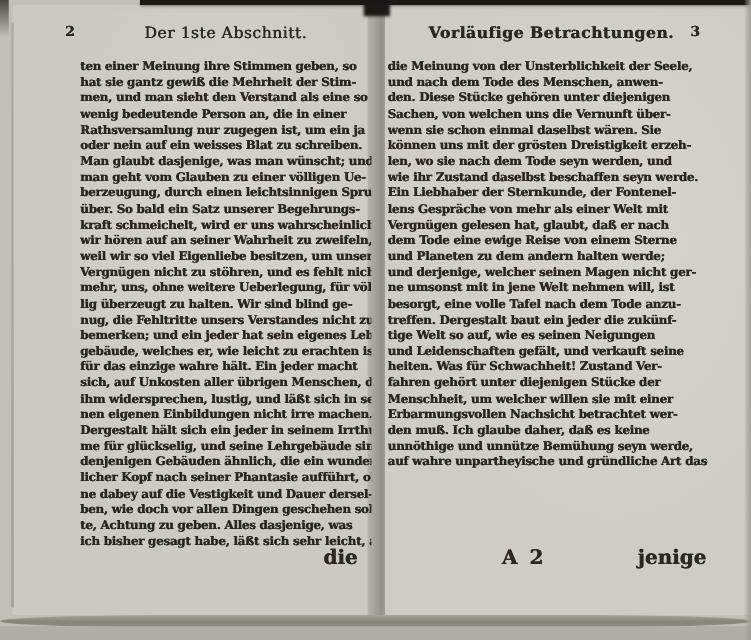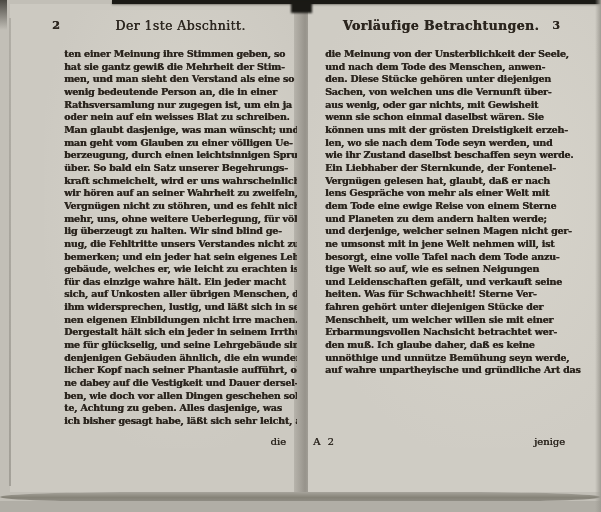--- a/index.html
+++ b/index.html
@@ -43,31 +43,31 @@
   .page-left .rh-title{position:absolute;top:14px;left:54px;width:233px;
                 text-align:center;font-size:12.5px;font-weight:normal;letter-spacing:.4px;}
   .page-left .rh-num{position:absolute;top:15px;left:42px;font-size:11px;font-weight:bold;}
   .page-right .rh-title{position:absolute;top:14px;left:8px;width:250px;
                 text-align:center;font-size:12.5px;font-weight:bold;letter-spacing:.4px;}
   .page-right .rh-num{position:absolute;top:15px;left:238px;width:20px;
                 text-align:center;font-size:11px;font-weight:bold;}
 
   .textblock{position:absolute;top:44px;}
   .page-left  .textblock{left:54px;width:233px;}
-  .page-right .textblock{left:17px;width:256px;}
+  .page-right .textblock{left:2px;width:256px;}
   .tl{height:12.67px;line-height:12.67px;font-size:9.5px;font-weight:bold;
       letter-spacing:-0.2px;overflow:hidden;white-space:nowrap;
       text-align:justify;}
   .tl::after{content:"";display:inline-block;width:100%;}
   .tl{text-align-last:justify;}
 
-  .footline{position:absolute;top:432px;height:13px;font-size:10px;font-weight:normal;}
+  .footline{position:absolute;top:432px;height:13px;font-size:16px;font-weight:bold;}
   .page-left .footline{left:54px;width:222px;text-align:right;}
   .page-right .footline{left:5px;width:256px;}
-  .sig{position:absolute;left:0;right:44px;letter-spacing:2px;}
+  .sig{position:absolute;left:0;right:44px;text-align:center;letter-spacing:2px;}
   .catch-r{position:absolute;right:4px;}
 </style>
 </head>
 <body>
 
 <div class="scan">
 
   <div class="gutter"></div>
 
   <div class="page page-left ink">
@@ -80,20 +80,21 @@
         <div class="tl">men, und man sieht den Verstand als eine so</div>
         <div class="tl">wenig bedeutende Person an, die in einer</div>
         <div class="tl">Rathsversamlung nur zugegen ist, um ein ja</div>
         <div class="tl">oder nein auf ein weisses Blat zu schreiben.</div>
         <div class="tl">Man glaubt dasjenige, was man wünscht; und</div>
         <div class="tl">man geht vom Glauben zu einer völligen Ue-</div>
         <div class="tl">berzeugung, durch einen leichtsinnigen Sprung</div>
         <div class="tl">über. So bald ein Satz unserer Begehrungs-</div>
         <div class="tl">kraft schmeichelt, wird er uns wahrscheinlich,</div>
         <div class="tl">wir hören auf an seiner Wahrheit zu zweifeln,</div>
+        <div class="tl">weil wir so viel Eigenliebe besitzen, um unser</div>
         <div class="tl">Vergnügen nicht zu stöhren, und es fehlt nichts</div>
         <div class="tl">mehr, uns, ohne weitere Ueberlegung, für völ-</div>
         <div class="tl">lig überzeugt zu halten. Wir sind blind ge-</div>
         <div class="tl">nug, die Fehltritte unsers Verstandes nicht zu</div>
         <div class="tl">bemerken; und ein jeder hat sein eigenes Lehr-</div>
         <div class="tl">gebäude, welches er, wie leicht zu erachten ist,</div>
         <div class="tl">für das einzige wahre hält. Ein jeder macht</div>
         <div class="tl">sich, auf Unkosten aller übrigen Menschen, die</div>
         <div class="tl">ihm widersprechen, lustig, und läßt sich in sei-</div>
         <div class="tl">nen eigenen Einbildungen nicht irre machen.</div>
@@ -111,36 +112,36 @@
 
   <div class="page page-right ink">
     <div class="glow"></div>
     <div class="rh-title">Vorläufige Betrachtungen.</div>
     <span class="rh-num">3</span>
     <div class="textblock">
         <div class="tl">die Meinung von der Unsterblichkeit der Seele,</div>
         <div class="tl">und nach dem Tode des Menschen, anwen-</div>
         <div class="tl">den. Diese Stücke gehören unter diejenigen</div>
         <div class="tl">Sachen, von welchen uns die Vernunft über-</div>
-        <div class="tl">aus wenig, oder gar nichts, mit Gewisheit</div>
         <div class="tl">wenn sie schon einmal daselbst wären. Sie</div>
         <div class="tl">können uns mit der grösten Dreistigkeit erzeh-</div>
         <div class="tl">len, wo sie nach dem Tode seyn werden, und</div>
         <div class="tl">wie ihr Zustand daselbst beschaffen seyn werde.</div>
         <div class="tl">Ein Liebhaber der Sternkunde, der Fontenel-</div>
+        <div class="tl">lens Gespräche von mehr als einer Welt mit</div>
         <div class="tl">Vergnügen gelesen hat, glaubt, daß er nach</div>
-        <div class="tl">lens Gespräche von mehr als einer Welt mit</div>
         <div class="tl">dem Tode eine ewige Reise von einem Sterne</div>
         <div class="tl">und Planeten zu dem andern halten werde;</div>
         <div class="tl">und derjenige, welcher seinen Magen nicht ger-</div>
         <div class="tl">ne umsonst mit in jene Welt nehmen will, ist</div>
         <div class="tl">besorgt, eine volle Tafel nach dem Tode anzu-</div>
+        <div class="tl">treffen. Dergestalt baut ein jeder die zukünf-</div>
         <div class="tl">tige Welt so auf, wie es seinen Neigungen</div>
         <div class="tl">und Leidenschaften gefält, und verkauft seine</div>
-        <div class="tl">heiten. Was für Schwachheit! Sterne Ver-</div>
+        <div class="tl">heiten. Was für Schwachheit! Zustand Ver-</div>
         <div class="tl">fahren gehört unter diejenigen Stücke der</div>
         <div class="tl">Menschheit, um welcher willen sie mit einer</div>
         <div class="tl">Erbarmungsvollen Nachsicht betrachtet wer-</div>
         <div class="tl">den muß. Ich glaube daher, daß es keine</div>
         <div class="tl">unnöthige und unnütze Bemühung seyn werde,</div>
         <div class="tl">auf wahre unpartheyische und gründliche Art das-</div>
       </div>
     <div class="footline">
       <span class="sig">A 2</span>
       <span class="catch-r">jenige</span>

